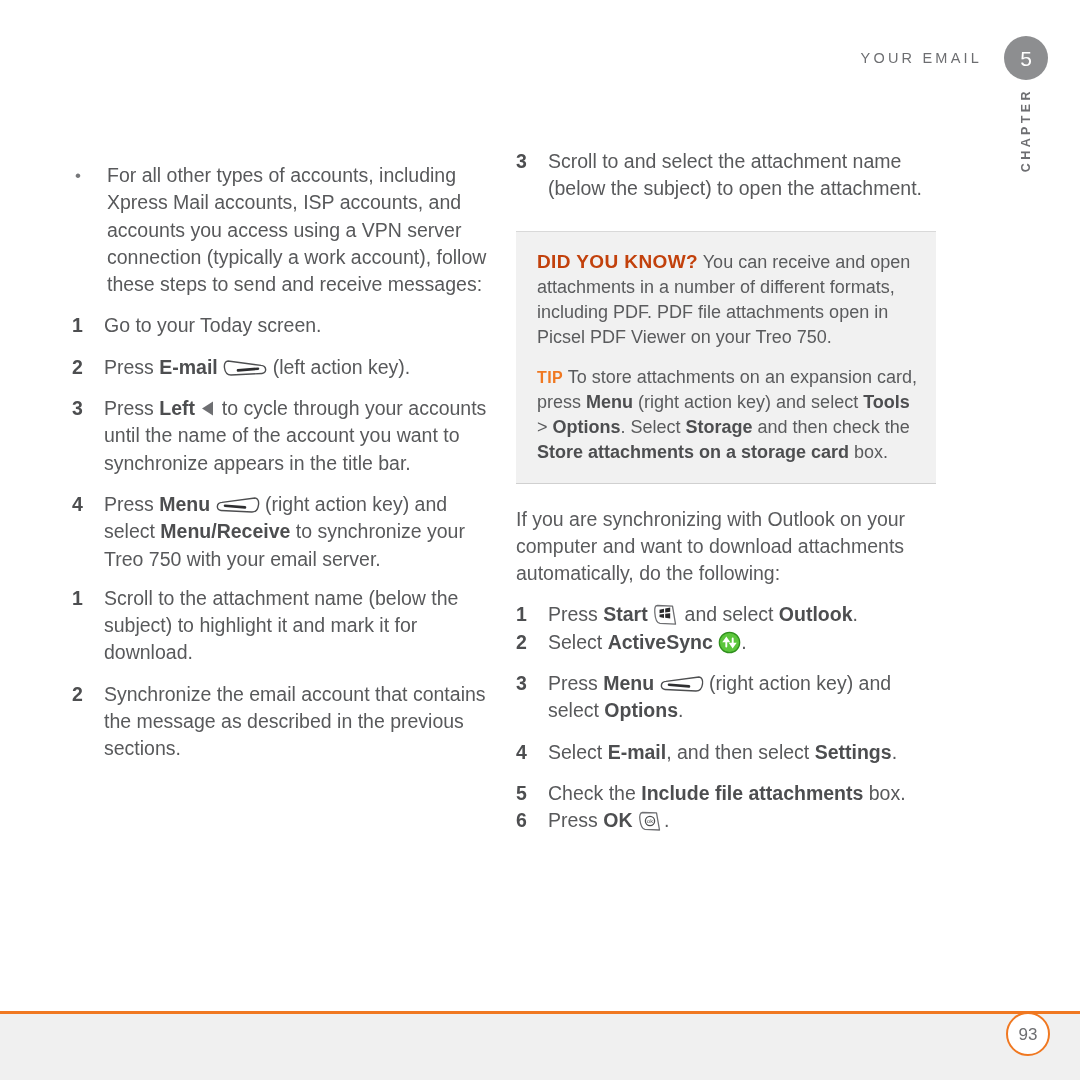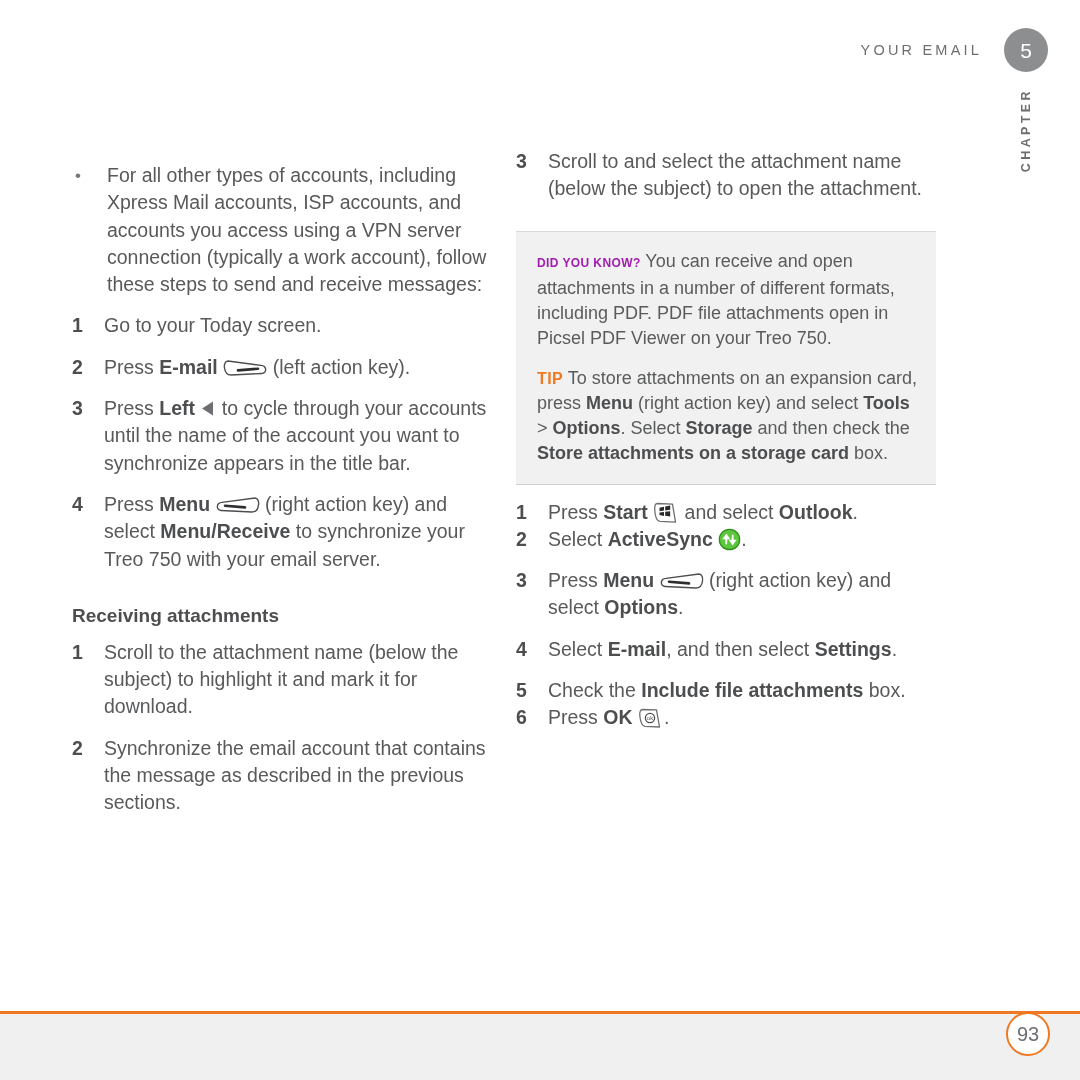--- a/index.html
+++ b/index.html
@@ -12,21 +12,21 @@
     height: 1080px;
     position: relative;
     font-family: "Liberation Sans", sans-serif;
     color: #58595b;
     overflow: hidden;
   }
 
   
   .page-header {
     position: absolute;
-    top: 28px;
+    top: 36px;
     right: 32px;
     display: flex;
     align-items: center;
     gap: 22px;
   }
   .header-title {
     font-size: 14.5px;
     letter-spacing: 3.2px;
     color: #6d6e71;
     font-weight: 400;
@@ -133,23 +133,23 @@
     padding: 17px 19px 18px 21px;
     box-sizing: border-box;
   }
   .tipbox p {
     font-size: 18px;
     line-height: 25px;
     color: #5a5b5d;
   }
   .tipbox p + p { margin-top: 15px; }
   .lbl-dyk {
-    color: #a21caf;
-    font-weight: 700;
-    font-size: 12px;
+    color: #c2410c;
+    font-weight: 700;
+    font-size: 19px;
     letter-spacing: .4px;
     margin-top: 20px;
   }
   .lbl-tip {
     color: #f07821;
     font-weight: 700;
     font-size: 16px;
     letter-spacing: .4px;
     margin-top: 28px;
   }
@@ -196,21 +196,21 @@
   }
   .page-circle {
     width: 40px;
     height: 40px;
     border-radius: 50%;
     background: #ffffff;
     border: 2px solid #f07821;
     display: flex;
     align-items: center;
     justify-content: center;
-    font-size: 20px;
+    font-size: 17px;
     color: #6d6e71;
     line-height: 1;
   }
 </style>
 </head>
 <body>
 
 <div class="page-header">
   <div class="header-title">YOUR EMAIL</div>
   <div class="chapter-circle">5</div>
@@ -250,21 +250,20 @@
     </div>
 
     <div class="row">
       <div class="marker">4</div>
       <div class="row-body"><span>Press </span><span class="b">Menu</span><span> </span><span class="ico"><svg width="44" height="20" viewBox="0 0 44 20">
               <path d="M39,3 C42,3 43,6.5 42.5,10 C42,14 40,17 36,17 L5,15.5 C2,15.3 1.2,13 1.4,11.2 C1.6,9.2 3,7.6 6,7.4 Z" fill="#ffffff" stroke="#4d4e50" stroke-width="1.4"></path>
               <path d="M9,10.7 L29,12.4" stroke="#2e2e30" stroke-width="2.6" stroke-linecap="round"></path>
             </svg></span><span> (right action key) and select </span><span class="b">Menu/Receive</span><span> to synchronize your Treo 750 with your email server.</span></div>
     </div>
 
-    <div class="subhead">Receiving attachments</div>
 
     <div class="row tight" style="margin-top:12px">
       <div class="marker">1</div>
       <div class="row-body">Scroll to the attachment name (below the subject) to highlight it and mark it for download.</div>
     </div>
 
     <div class="row">
       <div class="marker">2</div>
       <div class="row-body">Synchronize the email account that contains the message as described in the previous sections.</div>
     </div>
@@ -278,20 +277,21 @@
       <div class="row-body">Scroll to and select the attachment name (below the subject) to open the attachment.</div>
     </div>
 
     <div class="tipbox">
       <p><span class="lbl-dyk">DID YOU KNOW?</span>
         <span>You can receive and open attachments in a number of different formats, including PDF. PDF file attachments open in Picsel PDF Viewer on your Treo 750.</span></p>
       <p><span class="lbl-tip">TIP</span>
         <span>To store attachments on an expansion card, press </span><span class="b">Menu</span><span> (right action key) and select </span><span class="b">Tools</span><span> &gt; </span><span class="b">Options</span><span>. Select </span><span class="b">Storage</span><span> and then check the </span><span class="b">Store attachments on a storage card</span><span> box.</span></p>
     </div>
 
+    <div class="blk para">If you are synchronizing with Outlook on your computer and want to download attachments automatically, do the following:</div>
 
     <div class="row">
       <div class="marker">1</div>
       <div class="row-body"><span>Press </span><span class="b">Start</span><span> </span><span class="ico" style="vertical-align:-5px"><svg width="26" height="23" viewBox="0 0 26 23">
               <path d="M4.5,2.5 C2,2.5 1.5,5 1.8,9.5 C2.1,14.5 3.5,20 7,20.4 L22.5,21.2 L19.5,3.2 Z" fill="#ffffff" stroke="#6e6f72" stroke-width="1.3" stroke-linejoin="round"></path>
               <path d="M6.5,6.8 L11,5.8 L11,9.6 L6.5,10.3 Z M12.2,5.5 L17.2,4.4 L17.2,8.8 L12.2,9.4 Z M6.5,11.4 L11,10.9 L11,15 L6.5,14.1 Z M12.2,10.7 L17.2,10.2 L17.2,15.6 L12.2,14.7 Z" fill="#2a2a2c"></path>
             </svg></span><span> and select </span><span class="b">Outlook</span><span>.</span></div>
     </div>
 
     <div class="row tight">

